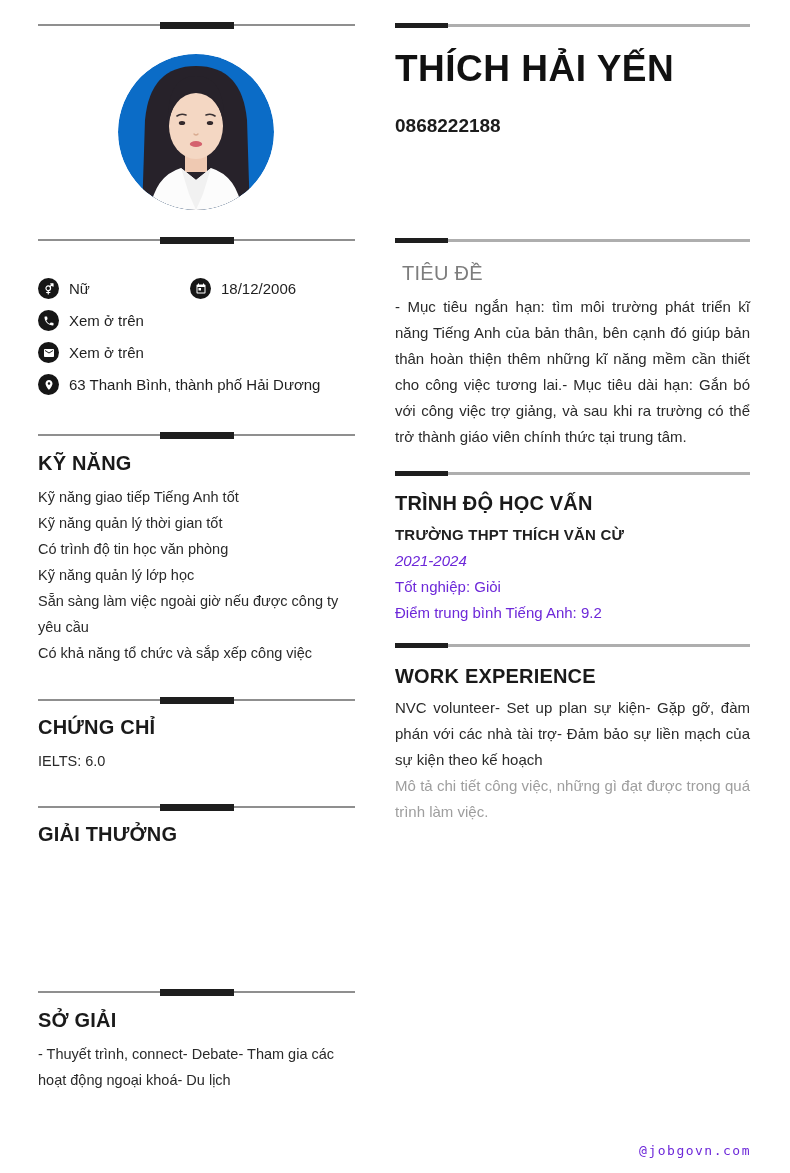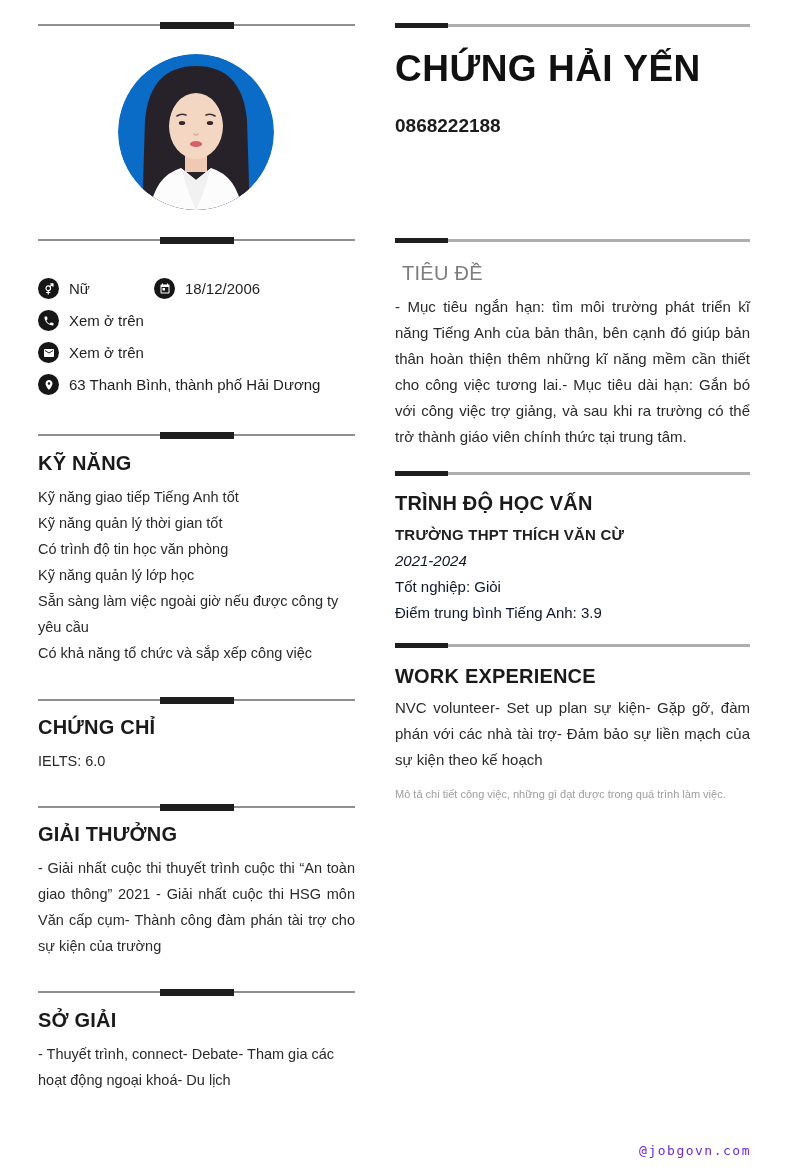--- a/index.html
+++ b/index.html
@@ -18,40 +18,40 @@
   .divider.right-style .thin { background:#aeaeae; top:2px; height:3px; }
   .divider .seg { position:absolute; background:#1e1e1e; }
   .divider.center-style .seg { top:0; left:50%; transform:translateX(-50%); width:74px; height:7px; }
   .divider.right-style  .seg { top:1px; left:0; width:53px; height:5px; }
 
   
   .photo-wrap { position:absolute; top:54px; left:80px; width:156px; height:156px; border-radius:50%; overflow:hidden; }
   .contact { position:absolute; top:278px; left:0; right:0; }
   .c-row { display:flex; align-items:center; height:21px; margin-bottom:11px; }
   .c-cell { display:flex; align-items:center; }
-  .c-cell.first { width:116px; }
+  .c-cell.first { width:152px; }
   .ci { width:21px; height:21px; min-width:21px; border-radius:50%; background:#161616;
         display:flex; align-items:center; justify-content:center; margin-right:10px; }
   .ci svg { width:12px; height:12px; display:block; }
   .c-text { font-size:15px; color:#1f1f1f; white-space:nowrap; }
 
   .section { position:absolute; left:0; right:0; }
   .sec-title { font-size:20px; font-weight:bold; color:#1a1a1a; letter-spacing:.2px; }
   .body-text { font-size:14.5px; line-height:26px; color:#2a2a2a; margin-top:9px; }
   .justify { text-align:justify; }
   .skill-item { font-size:14.5px; line-height:26px; color:#2a2a2a; }
   .skills-list { margin-top:9px; }
 
   
   .name { position:absolute; top:48px; left:0; font-size:37px; font-weight:bold;
           letter-spacing:.5px; color:#111; white-space:nowrap; }
   .phone { position:absolute; top:115px; left:0; font-size:19px; font-weight:600; color:#1c1c1c; }
   .obj-title { font-size:20px; color:#7d7d7d; padding-left:7px; letter-spacing:.3px; }
   .edu-school { font-size:15px; font-weight:bold; margin-top:11px; letter-spacing:.2px; }
-  .edu-line { font-size:15px; margin-top:9px; color:#0f172a; }
+  .edu-line { font-size:15px; margin-top:9px; color:#6d28d9; }
   .edu-period { font-style:italic; }
   .placeholder-text { color:#9e9e9e; }
   .exp-text { margin-top:7px; }
 
   .watermark { position:absolute; right:39px; bottom:15px;
     font-family:"DejaVu Sans Mono", monospace; font-size:13px; letter-spacing:1.5px; color:#6d28d9; }
 </style>
 </head>
 <body>
 
@@ -171,21 +171,20 @@
     <div class="body-text">IELTS: 6.0</div>
   </div>
 
   <div class="divider center-style" style="top:804px;">
     <div class="thin"></div>
     <div class="seg"></div>
   </div>
 
   <div class="section" style="top:823px;">
     <div class="sec-title">GIẢI THƯỞNG</div>
-    <div class="body-text justify">- Giải nhất cuộc thi thuyết trình cuộc thi “An toàn giao thông” 2021 - Giải nhất cuộc thi HSG môn Văn cấp cụm- Thành công đàm phán tài trợ cho sự kiện của trường</div>
   </div>
 
   <div class="divider center-style" style="top:989px;">
     <div class="thin"></div>
     <div class="seg"></div>
   </div>
 
   <div class="section" style="top:1009px;">
     <div class="sec-title">SỞ GIẢI</div>
     <div class="body-text">- Thuyết trình, connect- Debate- Tham gia các hoạt động ngoại khoá- Du lịch</div>
@@ -193,21 +192,21 @@
 
 </div>
 
 <div class="col col-right">
 
   <div class="divider right-style" style="top:22px;">
     <div class="thin"></div>
     <div class="seg"></div>
   </div>
 
-  <h1 class="name">CHỨNG HẢI YẾN</h1>
+  <h1 class="name">THÍCH HẢI YẾN</h1>
   <div class="phone">0868222188</div>
 
   <div class="divider right-style" style="top:237px;">
     <div class="thin"></div>
     <div class="seg"></div>
   </div>
 
   <div class="section" style="top:262px;">
     <div class="obj-title">TIÊU ĐỀ</div>
     <div class="body-text justify" style="font-size:15px;">- Mục tiêu ngắn hạn: tìm môi trường phát triển kĩ năng Tiếng Anh của bản thân, bên cạnh đó giúp bản thân hoàn thiện thêm những kĩ năng mềm cần thiết cho công việc tương lai.- Mục tiêu dài hạn: Gắn bó với công việc trợ giảng, và sau khi ra trường có thể trở thành giáo viên chính thức tại trung tâm.</div>
@@ -216,29 +215,29 @@
   <div class="divider right-style" style="top:470px;">
     <div class="thin"></div>
     <div class="seg"></div>
   </div>
 
   <div class="section" style="top:492px;">
     <div class="sec-title">TRÌNH ĐỘ HỌC VẤN</div>
     <div class="edu-school">TRƯỜNG THPT THÍCH VĂN CỪ</div>
     <div class="edu-line edu-period">2021-2024</div>
     <div class="edu-line">Tốt nghiệp: Giỏi</div>
-    <div class="edu-line">Điểm trung bình Tiếng Anh: 3.9</div>
+    <div class="edu-line">Điểm trung bình Tiếng Anh: 9.2</div>
   </div>
 
   <div class="divider right-style" style="top:642px;">
     <div class="thin"></div>
     <div class="seg"></div>
   </div>
 
   <div class="section" style="top:665px;">
     <div class="sec-title">WORK EXPERIENCE</div>
     <div class="body-text justify exp-text" style="font-size:15px;">NVC volunteer- Set up plan sự kiện- Gặp gỡ, đàm phán với các nhà tài trợ- Đảm bảo sự liền mạch của sự kiện theo kế hoạch</div>
-    <div class="body-text justify placeholder-text" style="font-size:11px; margin-top:8px;"> Mô tả chi tiết công việc, những gì đạt được trong quá trình làm việc.</div>
+    <div class="body-text justify placeholder-text" style="font-size:15px; margin-top:0;"> Mô tả chi tiết công việc, những gì đạt được trong quá trình làm việc.</div>
   </div>
 
 </div>
 
 <div class="watermark">@jobgovn.com</div>
 
 </body></html>

